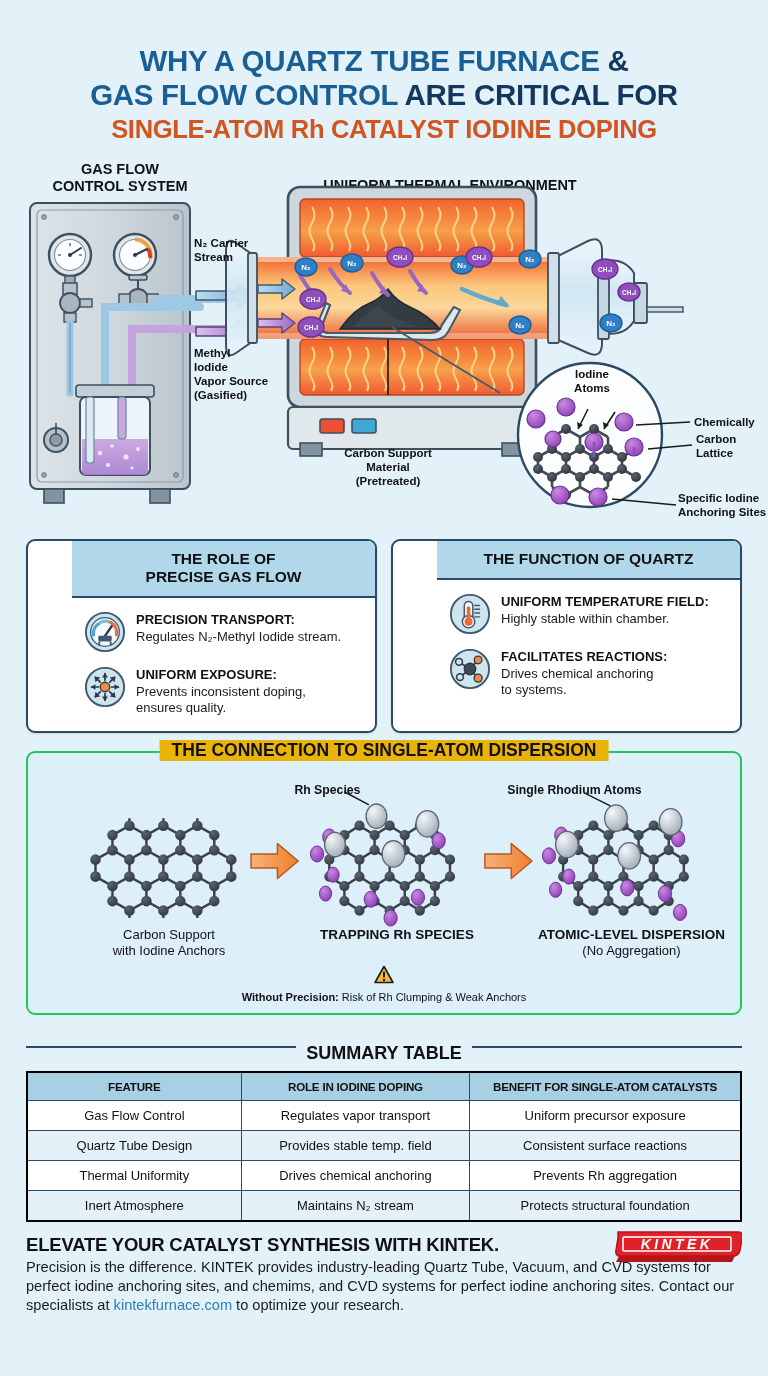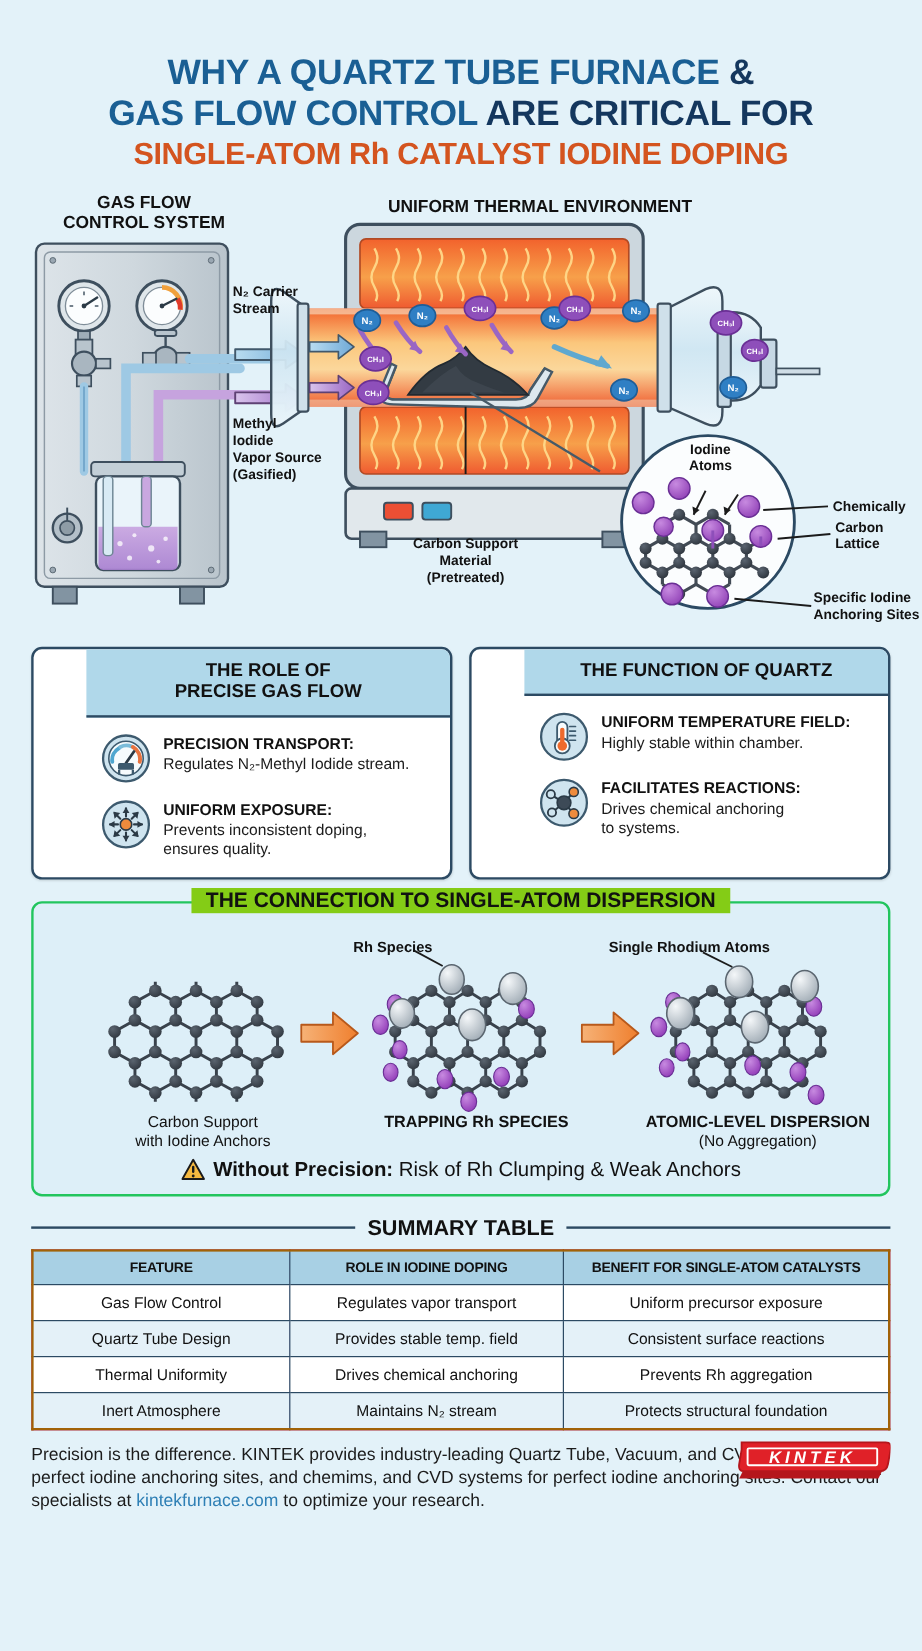--- a/index.html
+++ b/index.html
@@ -17,21 +17,21 @@
   .t1 { font-size: 29.5px; color: #14375e; }
   .t1 .blue { color: #1a5f94; }
   .t2 { font-size: 29.5px; color: #14375e; }
   .t2 .blue { color: #1a5f94; }
   .t3 { font-size: 25.5px; color: #d4541f; margin-top: 3px; }
 
   
   .diagram { position: relative; height: 372px; margin-top: 6px; }
   .dg-label { position: absolute; font-weight: 700; color: #111; text-align: center; line-height: 1.15; }
   .lbl-gasflow { left: 40px; top: 4px; width: 160px; font-size: 14.5px; }
-  .lbl-uniform { left: 300px; top: 8px; width: 300px; font-size: 14.5px; }
+  .lbl-uniform { left: 300px; top: 20px; width: 300px; font-size: 14.5px; }
 
   svg.scene { position: absolute; left: 0; top: 0; width: 768px; height: 372px; }
 
   .anno { font-family: "Liberation Sans", sans-serif; font-weight: 700; font-size: 11.5px; fill: #111; }
   .mol { font-family: "Liberation Sans", sans-serif; font-weight: 700; font-size: 8px; fill: #fff; }
   .mol-s { font-family: "Liberation Sans", sans-serif; font-weight: 700; font-size: 6.4px; fill: #fff; }
 
   
   .cards { display: flex; gap: 14px; padding: 0 26px; margin-top: 10px; }
   .card {
@@ -48,44 +48,44 @@
   .feat:last-child { margin-bottom: 0; }
   .ficon { flex: 0 0 auto; width: 42px; height: 42px; }
   .ftxt { padding-top: 1px; }
   .fttl { font-weight: 700; font-size: 13px; color: #111; line-height: 1.2; }
   .fdesc { font-size: 13px; color: #1b1b1b; line-height: 1.27; margin-top: 1px; }
 
   
   .disp-wrap { position: relative; margin: 18px 26px 0; }
   .disp-title {
     position: absolute; top: -11px; left: 50%; transform: translateX(-50%);
-    background: #84cc16; padding: 0 12px; font-weight: 700; font-size: 17.5px;
+    background: #eab308; padding: 0 12px; font-weight: 700; font-size: 17.5px;
     color: #111; white-space: nowrap; z-index: 3;
   }
   .disp-panel {
     border: 2px solid #22c55e; border-radius: 9px; background: #ddeff8;
     padding: 24px 26px 10px; position: relative;
   }
   .lattices { position: relative; height: 186px; }
   .step-cap { position: absolute; text-align: center; font-size: 13px; color: #111; line-height: 1.25; }
   .step-cap b { font-weight: 700; font-size: 13.5px; }
   .warn-row {
     display: flex; align-items: center; justify-content: center; gap: 7px;
-    font-size: 17px; color: #111; margin-top: 2px;
+    font-size: 11px; color: #111; margin-top: 2px; flex-direction: column;
   }
   .warn-row b { font-weight: 700; }
 
   
   .sum-wrap { margin: 16px 26px 0; position: relative; }
   .sum-head-row { display: flex; align-items: center; gap: 10px; margin-bottom: 7px; }
   .rule { flex: 1; height: 2px; background: #2c4a63; }
-  .sum-title { font-weight: 700; font-size: 18px; color: #111; white-space: nowrap; }
+  .sum-title { font-weight: 700; font-size: 18px; color: #111; white-space: nowrap; margin-top: 12px; }
   table.summary {
-    width: 100%; border-collapse: collapse; border: 2px solid #a16207;
-    background: #d946ef; table-layout: fixed;
+    width: 100%; border-collapse: collapse; border: 2px solid #000000;
+    background: #fca5a5; table-layout: fixed;
   }
   table.summary th {
     background: #a8d0e4; border: 1.4px solid #2c4a63;
     font-weight: 700; font-size: 11.6px; color: #111;
     padding: 7px 3px; text-align: center; letter-spacing: -0.2px;
   }
   table.summary td {
     border: 1.4px solid #2c4a63; font-size: 13px; color: #111;
     padding: 7px 4px; text-align: center;
   }
@@ -829,18 +829,19 @@
     </table>
   </div>
 
   <div class="footer">
     <svg class="logo" viewBox="0 0 128 38">
       <path d="M6 26 L122 26 L118 34 L2 34 Z" fill="#b5161c"></path>
       <path d="M4 4 L124 4 q6 0 4 7 L126 22 q-1 6 -7 6 L6 28 q-5 0 -4 -6 L4 10 q0 -6 0 -6 Z" fill="#e02128" stroke="#b5161c" stroke-width="1.5"></path>
       <rect x="9" y="9" width="108" height="14" rx="1" fill="none" stroke="#ffffff" stroke-width="1.6"></rect>
       <text x="63" y="21" text-anchor="middle" fill="#ffffff" font-family="Liberation Sans, sans-serif" font-weight="700" font-size="14" letter-spacing="3.4" font-style="italic">KINTEK</text>
     </svg>
+    <div class="foot-cta">ELEVATE YOUR CATALYST SYNTHESIS WITH KINTEK.</div>
     <div class="foot-body">
       <span>Precision is the difference. KINTEK provides industry-leading Quartz Tube, Vacuum, and CVD systems for perfect iodine anchoring sites, and chemims, and CVD systems for perfect iodine anchoring sites. Contact our specialists at </span><span class="foot-link">kintekfurnace.com</span><span> to optimize your research.</span>
     </div>
   </div>
 
 </div>
 
 </body></html>

